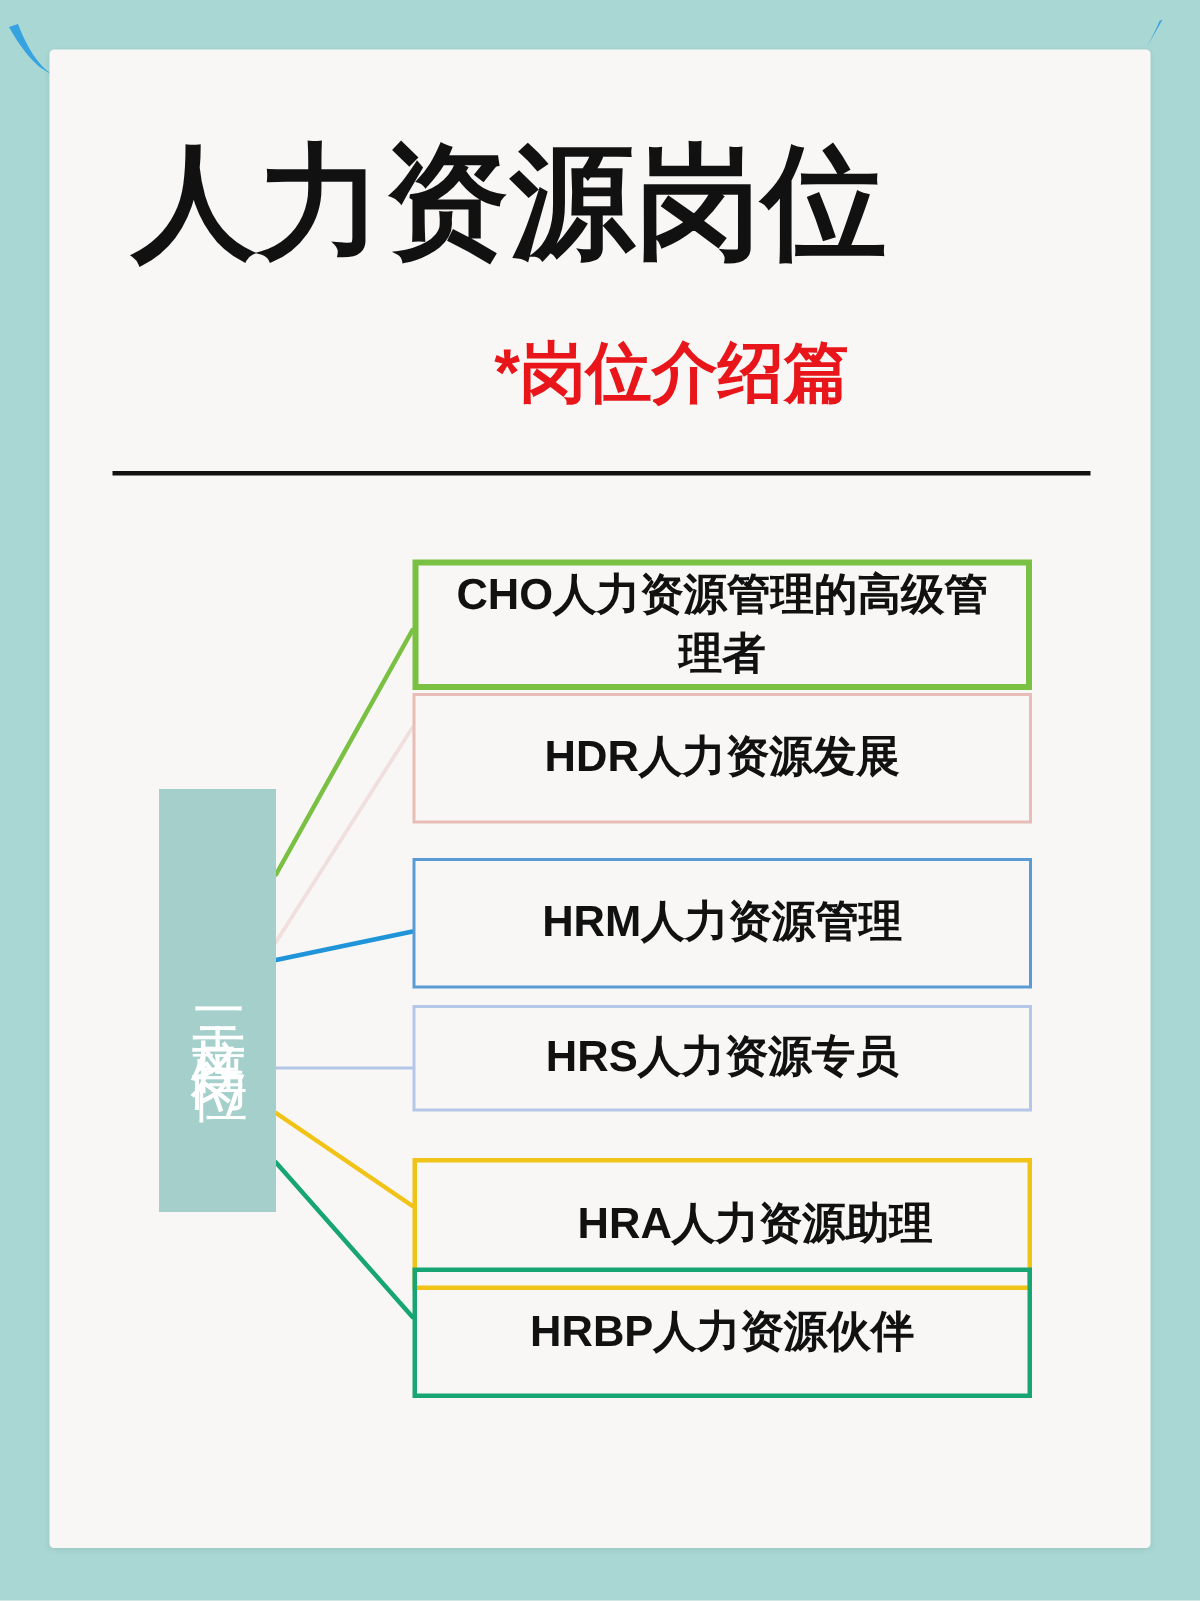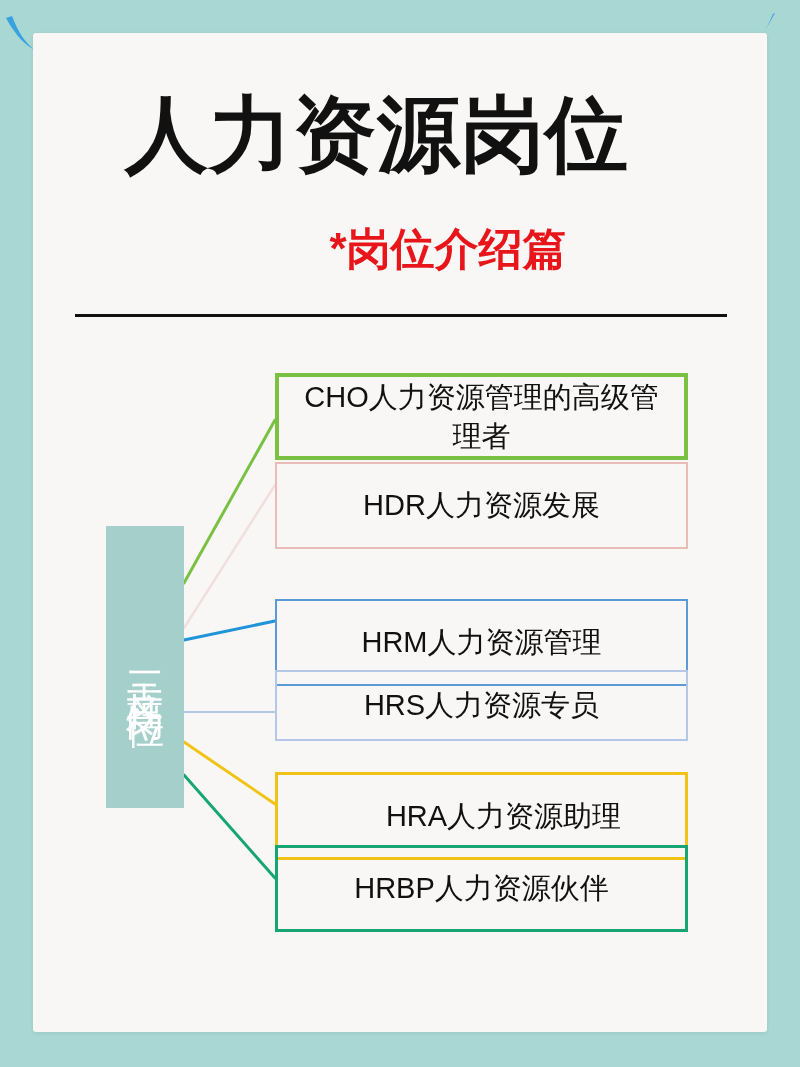--- a/index.html
+++ b/index.html
@@ -32,21 +32,20 @@
   #title{
     position:absolute;
     left:0px;top:58px;width:614px;
     text-align:center;
     font-size:83px;
     line-height:88px;
     font-weight:bold;
     color:#111111;
     letter-spacing:1px;
     white-space:nowrap;
-    margin-left:37px;
   }
   #subtitle{
     position:absolute;
     left:0px;top:190px;width:734px;
     text-align:center;
     padding-left:96px;
     box-sizing:border-box;
     font-size:44px;
     line-height:52px;
     font-weight:bold;
@@ -100,21 +99,21 @@
     box-sizing:border-box;
     background:transparent;
     display:flex;
     align-items:center;
     justify-content:center;
     text-align:center;
   }
   .role-label{
     font-size:29px;
     line-height:39px;
-    font-weight:normal;
+    font-weight:bold;
     color:#111111;
     padding:0 16px;
   }
 </style>
 </head>
 <body style="background: rgb(169, 215, 211);">
 
 <svg class="deco" id="deco-tl" viewBox="0 0 60 60">
   <path d="M6 18 C16 36, 26 46, 34 49 C26 44, 18 32, 12 16 Z" fill="#2f9fe0" opacity="0.95"></path>
   <path d="M30 46 C33 50, 35 52, 36 53 C34 51, 32 49, 30 46 Z" fill="#1f7fc0"></path>
@@ -144,21 +143,21 @@
       <div id="pillar-label" style="color: rgb(255, 255, 255);">三支柱岗位</div>
     </div>
 
     <div id="boxes">
         <div class="role-box" style="top: 340px; height: 87px; border: 4px solid rgb(122, 193, 67);">
           <div class="role-label">CHO人力资源管理的高级管理者</div>
         </div>
         <div class="role-box" style="top: 429px; height: 87px; border: 2px solid rgb(232, 189, 184); text-align: center;">
           <div class="role-label">HDR人力资源发展</div>
         </div>
-        <div class="role-box" style="top: 566px; height: 87px; border: 2px solid rgb(91, 155, 213);">
+        <div class="role-box" style="top: 539px; height: 87px; border: 2px solid rgb(91, 155, 213);">
           <div class="role-label">HRM人力资源管理</div>
         </div>
         <div class="role-box" style="top: 637px; height: 71px; border: 2px solid rgb(180, 199, 231);">
           <div class="role-label">HRS人力资源专员</div>
         </div>
         <div class="role-box" style="top: 739px; height: 88px; border: 3px solid rgb(242, 195, 23); padding-left: 44px;">
           <div class="role-label">HRA人力资源助理</div>
         </div>
         <div class="role-box" style="top: 812px; height: 87px; border: 3px solid rgb(23, 166, 115);">
           <div class="role-label">HRBP人力资源伙伴</div>

